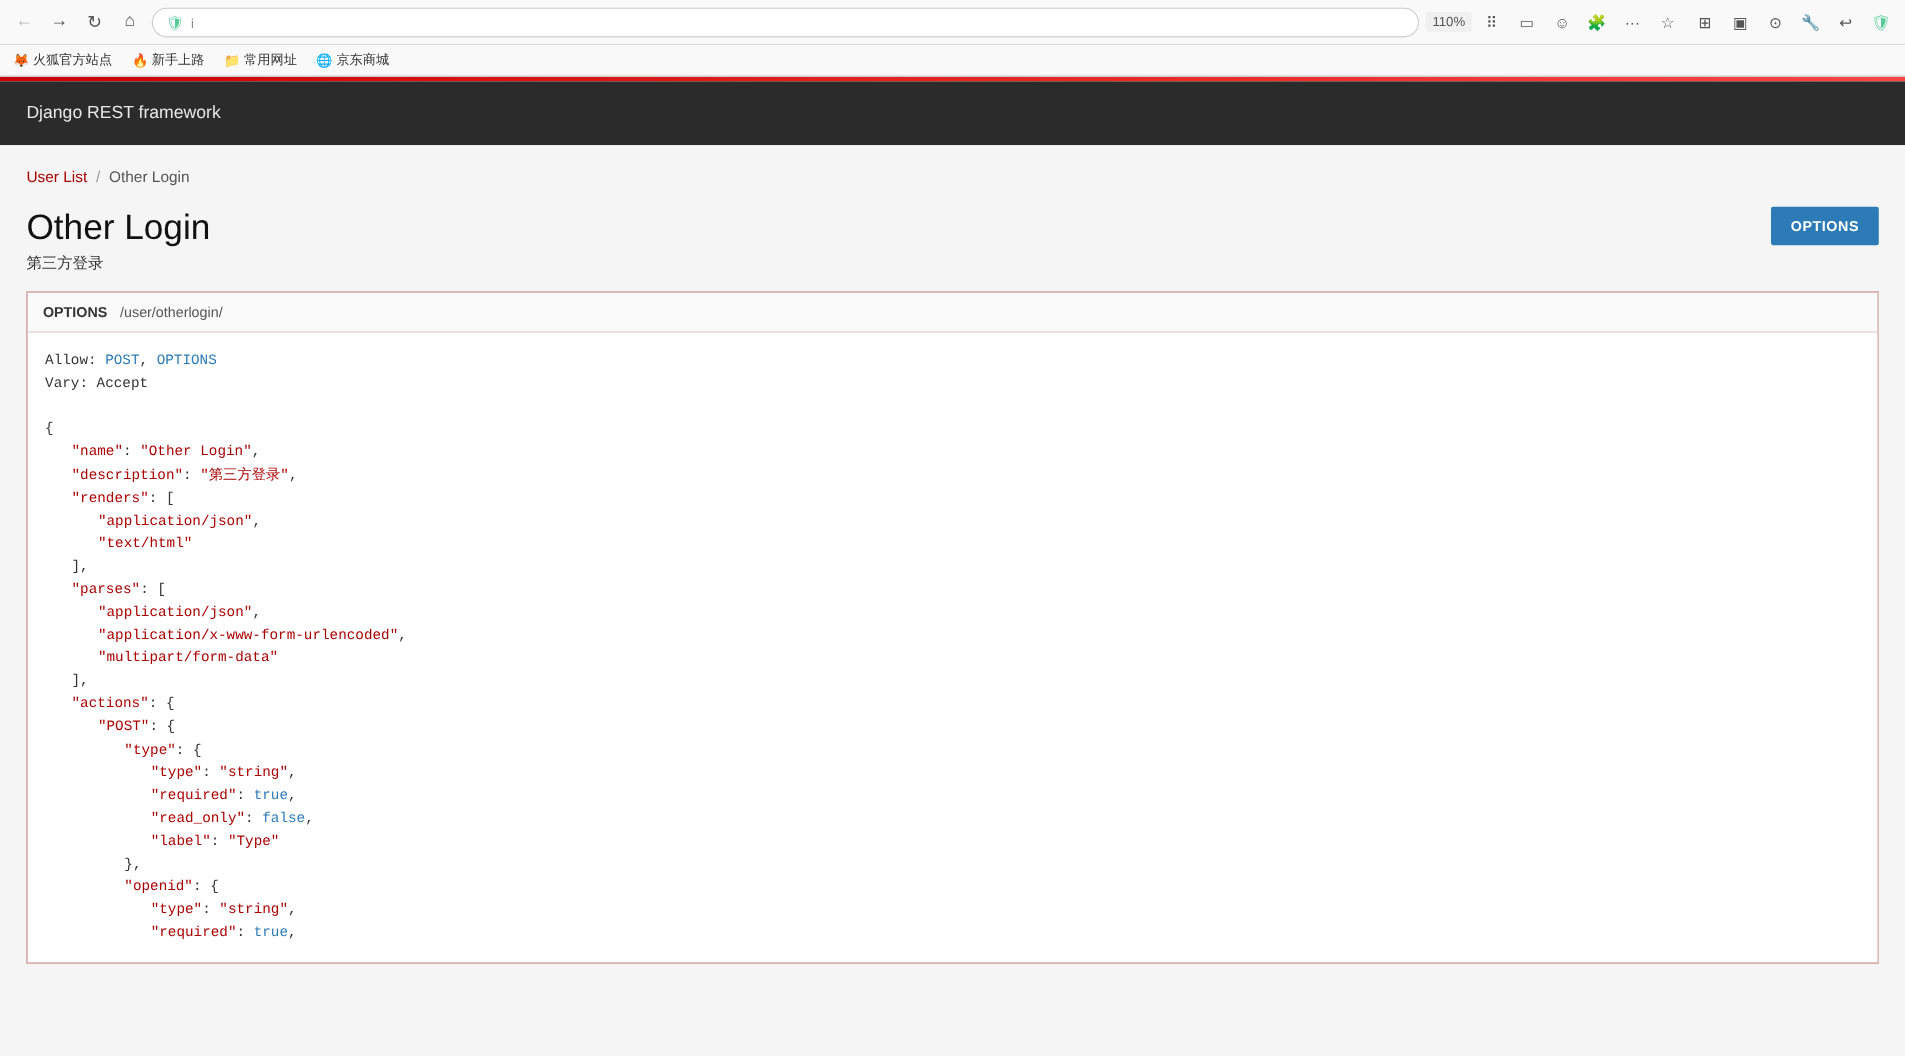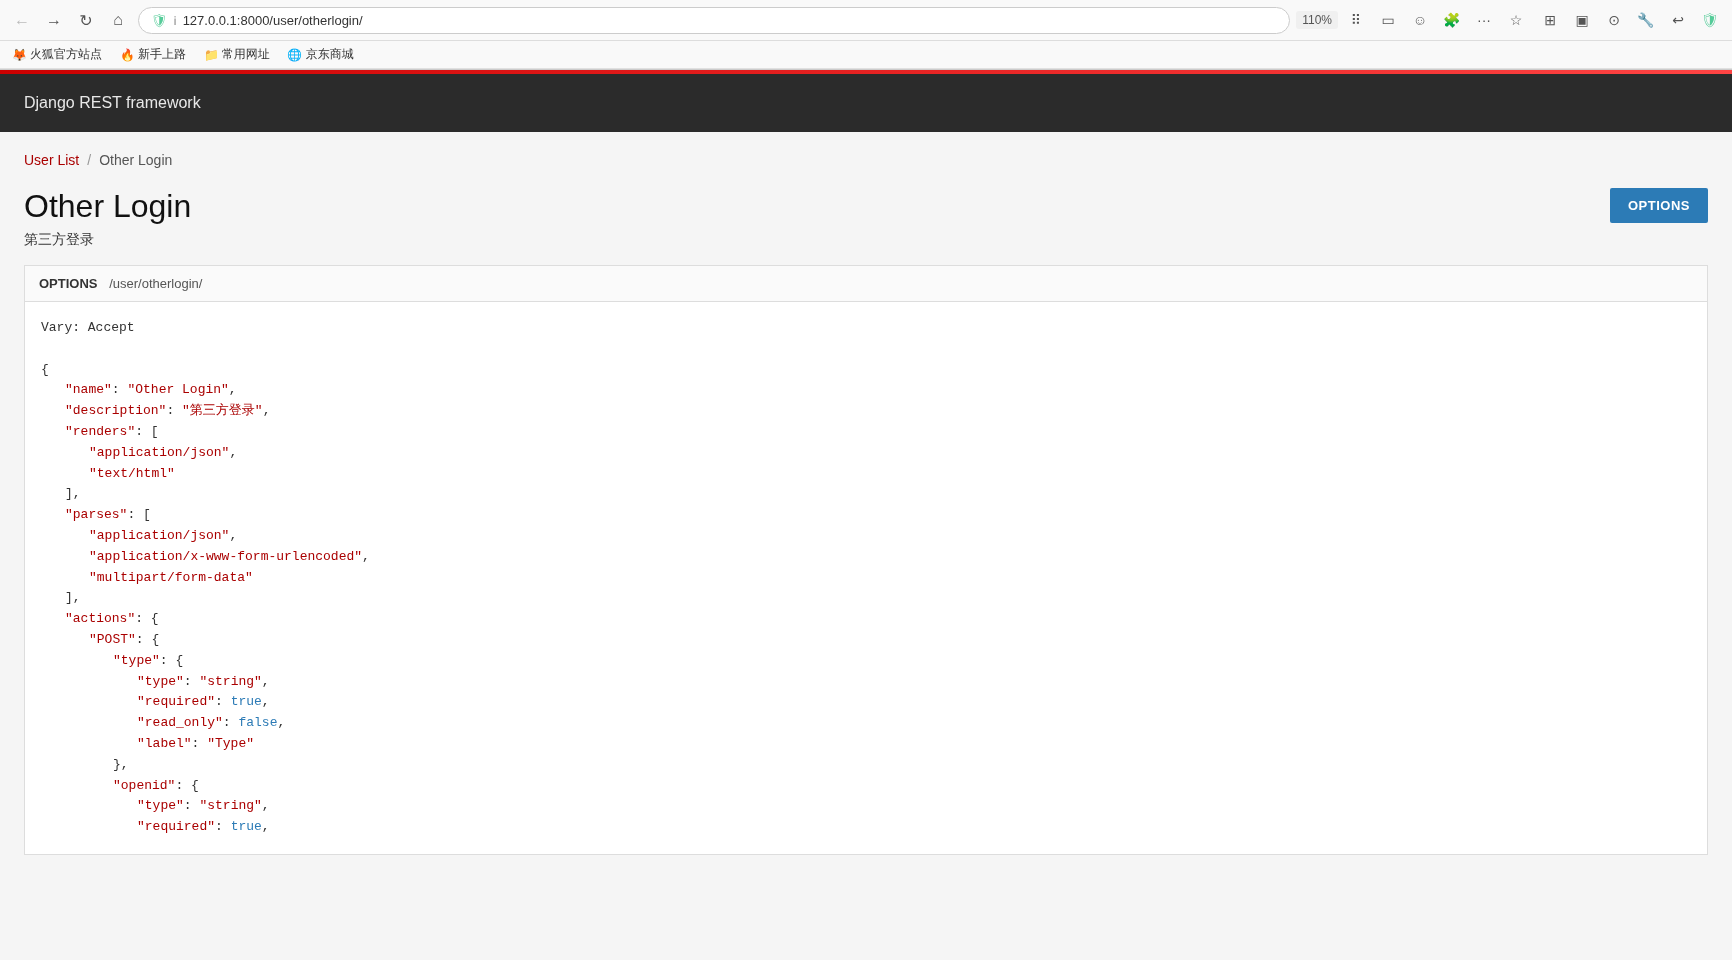--- a/index.html
+++ b/index.html
@@ -199,21 +199,20 @@
   <div class="browser-toolbar">
     <div class="nav-buttons">
       <button class="nav-btn disabled">←</button>
       <button class="nav-btn">→</button>
       <button class="nav-btn">↻</button>
       <button class="nav-btn">⌂</button>
     </div>
     <div class="address-bar-container">
       <span class="security-icon">🛡</span>
       <span style="font-size:12px; color:#888;">ℹ</span>
-      <input class="address-bar" type="text" value="127.0.0.1:8000/user/otherlogin/" style="">
     </div>
     <div class="browser-actions">
       <span class="zoom-indicator">110%</span>
       <button class="browser-action-btn">⠿</button>
       <button class="browser-action-btn">▭</button>
       <button class="browser-action-btn">☺</button>
       <button class="browser-action-btn">🧩</button>
       <button class="browser-action-btn">···</button>
       <button class="browser-action-btn">☆</button>
     </div>
@@ -267,20 +266,23 @@
     </div>
     <button class="options-button">OPTIONS</button>
   </div>
 
   <div class="response-panel">
     <div class="response-url-bar">
       <span class="response-url-method">OPTIONS</span>
       <span class="response-url-path">/user/otherlogin/</span>
     </div>
     <div class="response-body">
+      <span class="code-line">
+        <span class="header-name">Allow: </span><span class="header-value-blue">POST</span><span class="punct">, </span><span class="header-value-blue">OPTIONS</span>
+      </span>
       <span class="code-line">
         <span class="header-name">Vary: </span><span>Accept</span>
       </span>
       <span class="empty-line"></span>
       <span class="code-line">{</span>
       <span class="indent1"><span class="key-red">"name"</span><span class="punct">: </span><span class="value-string">"Other Login"</span><span class="punct">,</span></span>
       <span class="indent1"><span class="key-red">"description"</span><span class="punct">: </span><span class="value-string">"第三方登录"</span><span class="punct">,</span></span>
       <span class="indent1"><span class="key-red">"renders"</span><span class="punct">: [</span></span>
       <span class="indent2"><span class="value-string">"application/json"</span><span class="punct">,</span></span>
       <span class="indent2"><span class="value-string">"text/html"</span></span>

